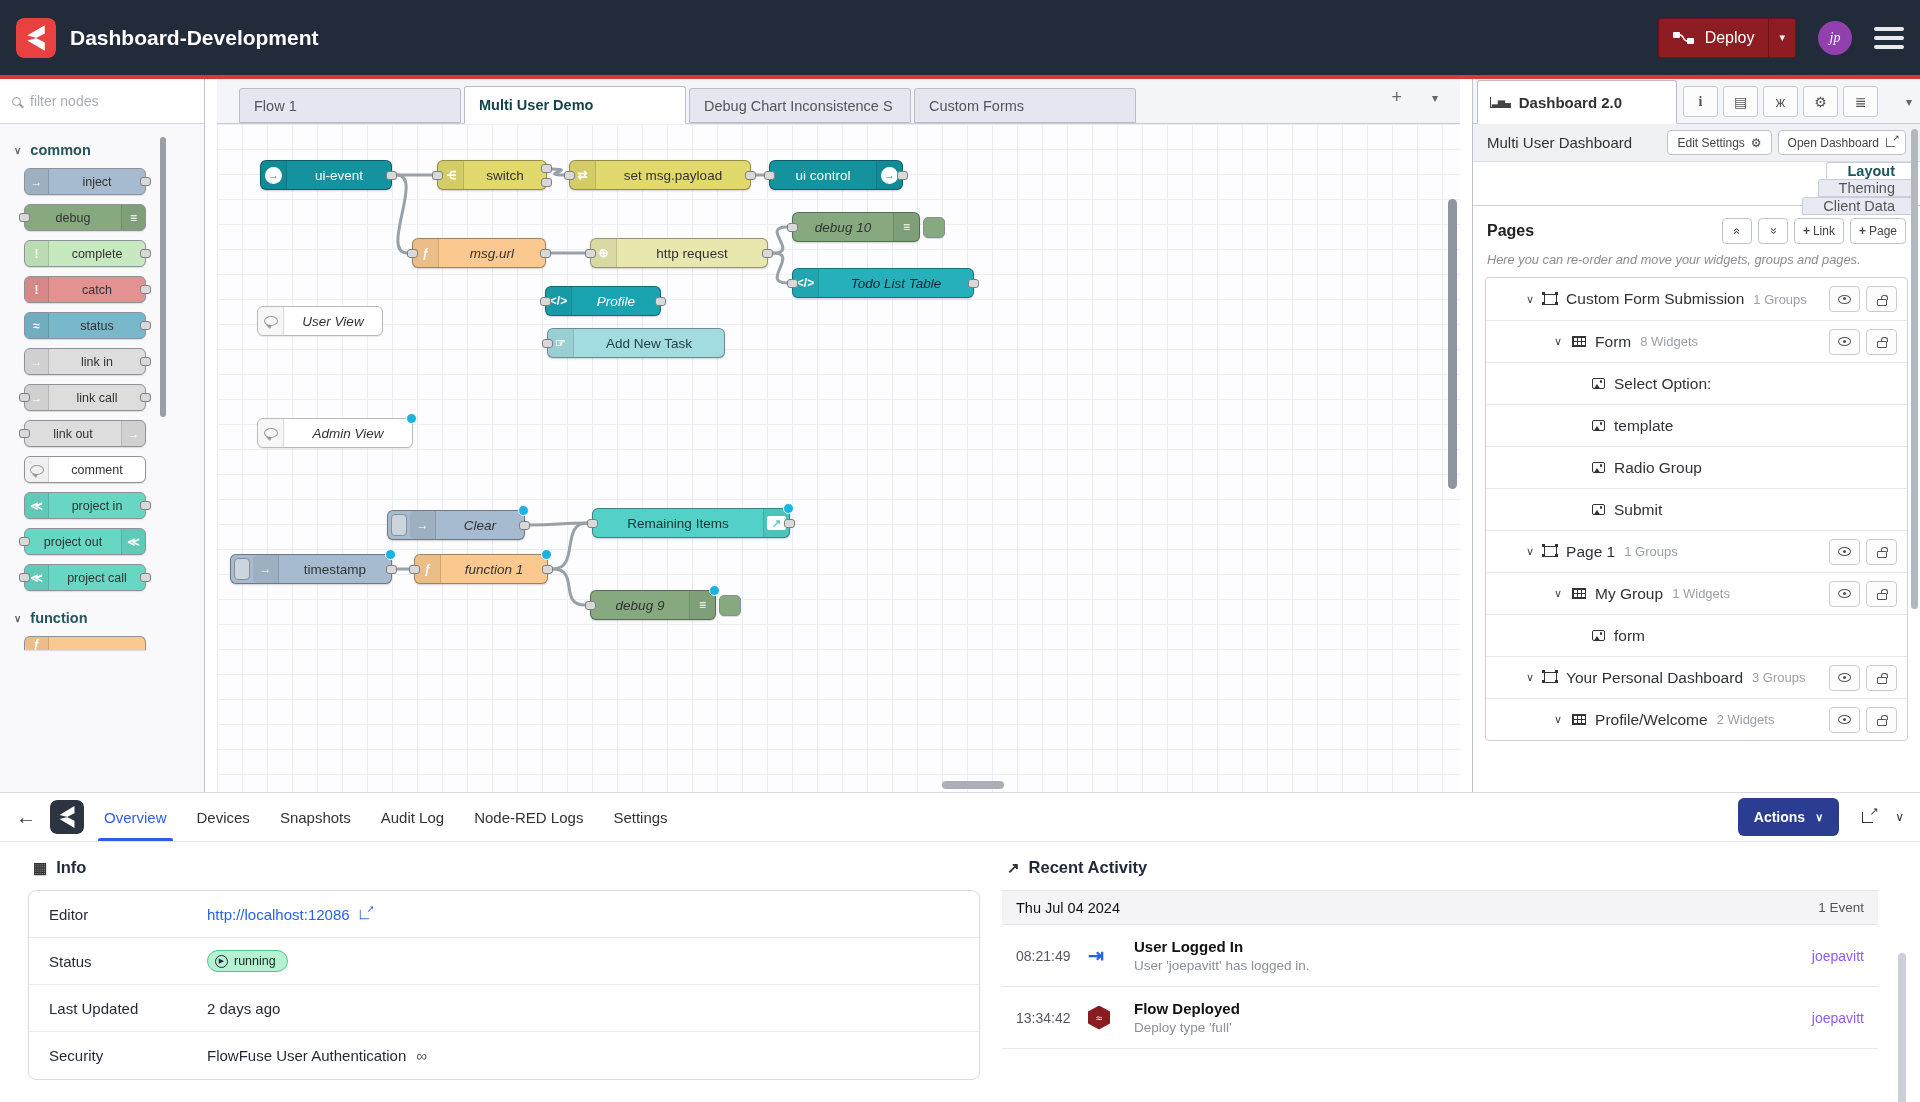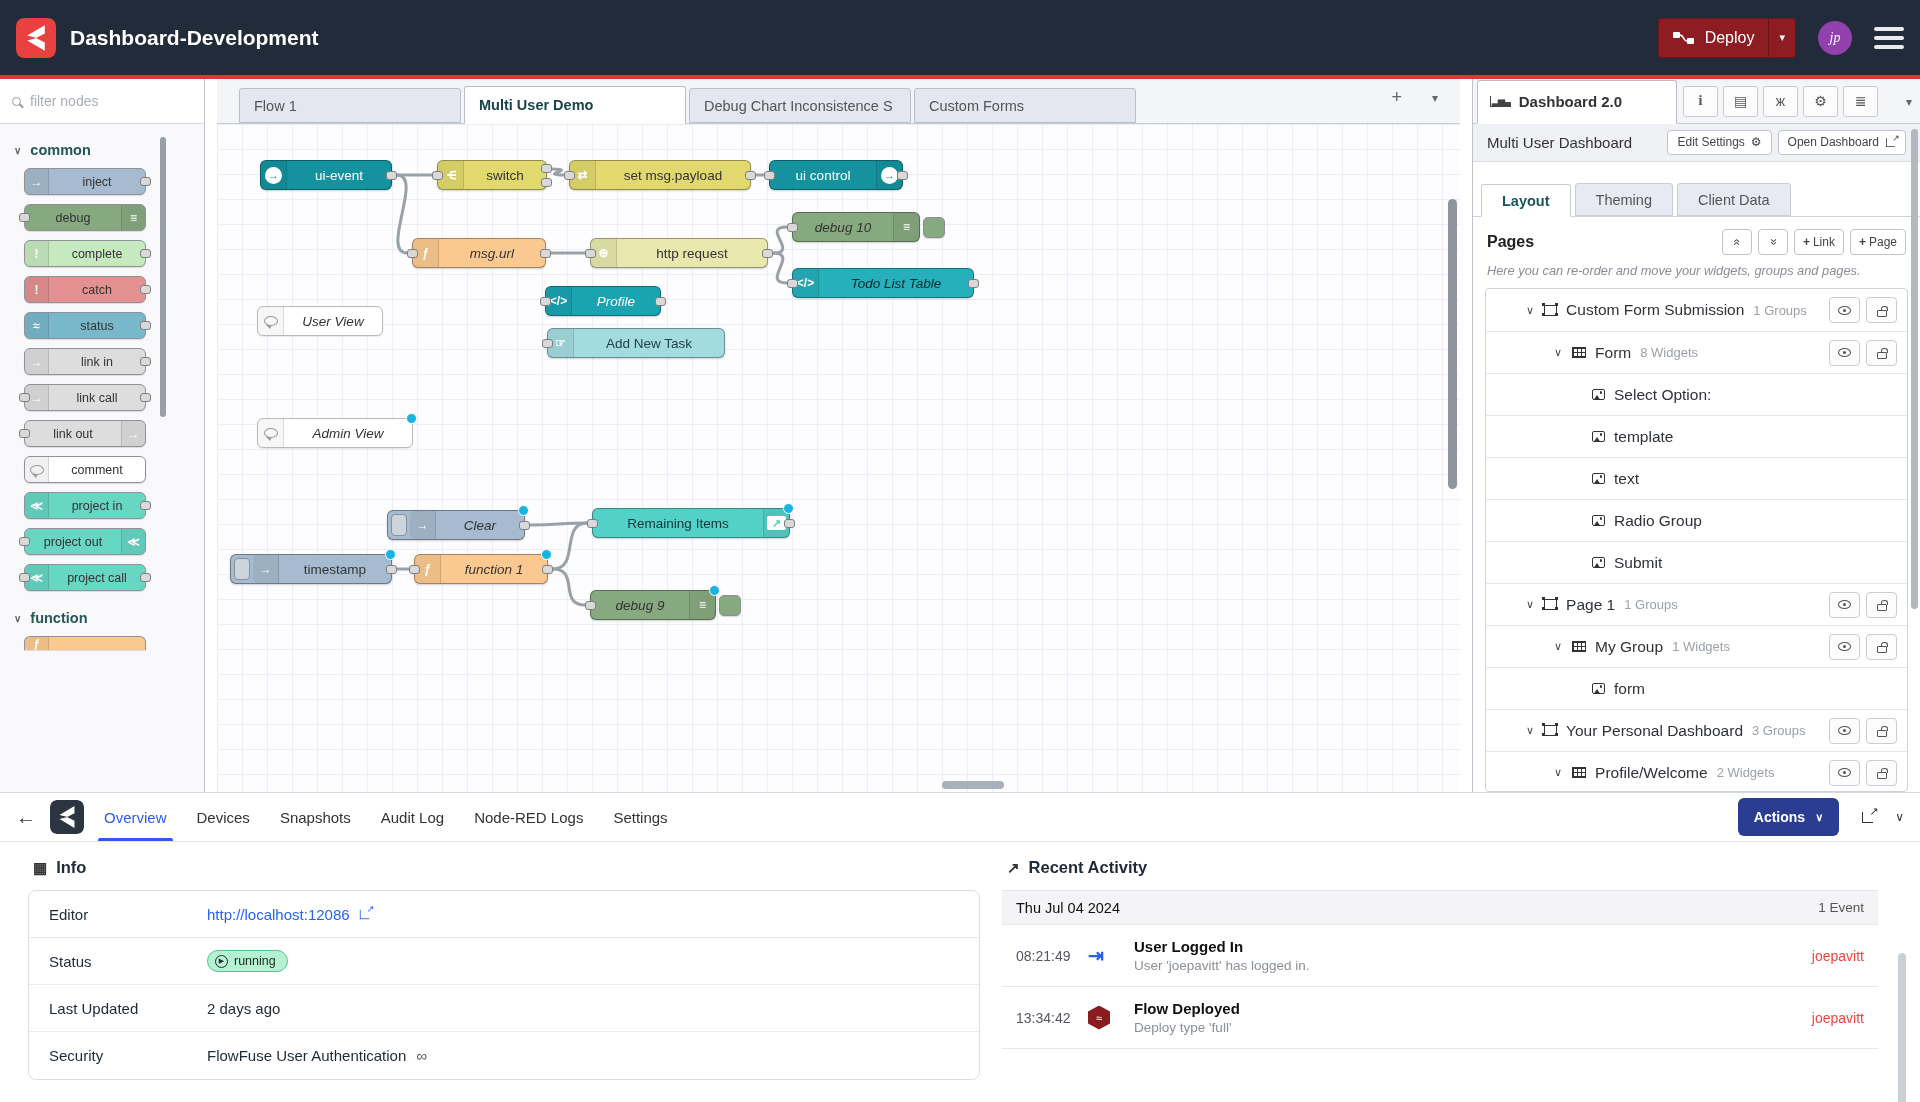--- a/index.html
+++ b/index.html
@@ -79,21 +79,21 @@
   .rb-header { height:45px; background:#f4f5f8; border-bottom:1px solid #c8cbd4; display:flex; align-items:flex-end; }
   .rb-tab { width:200px; height:44px; background:#fff; border:1px solid #b9bdca; border-bottom:1px solid #fff; border-radius:3px 3px 0 0; margin:0 6px -1px 4px; display:flex; align-items:center; gap:8px; padding:0 12px; font-size:15px; font-weight:bold; color:#333; }
   .bars-ic { font-size:9px; color:#444; letter-spacing:-1px; border-left:1.5px solid #444; border-bottom:1.5px solid #444; padding:0 1px 0 1px; line-height:10px; }
   .rb-tools { display:flex; align-items:center; gap:5px; margin-bottom:6px; }
   .tool-btn { width:35px; height:31px; border:1px solid #c6c9d2; background:#fcfcfd; border-radius:3px; display:flex; align-items:center; justify-content:center; font-size:14px; color:#555; cursor:pointer; }
   .rb-caret { color:#666; font-size:12px; margin:0 8px 14px 6px; }
   .rb-subheader { height:38px; background:#f0f1f4; border-bottom:1px solid #d9dce2; display:flex; align-items:center; padding:0 14px; }
   .rb-subtitle { font-size:15px; color:#333; }
   .rb-sub-btns { margin-left:auto; display:flex; gap:6px; }
   .sm-btn { height:25px; border:1px solid #bfc3cc; background:#fff; border-radius:4px; font-size:12px; color:#444; display:flex; align-items:center; gap:6px; padding:0 9px; cursor:pointer; }
-  .rb-tabs { height:56px; border-bottom:1px solid #cfd2da; display:flex; align-items:flex-end; padding-left:8px; background:#fff; }
+  .rb-tabs { height:44px; border-bottom:1px solid #cfd2da; display:flex; align-items:flex-end; padding-left:8px; background:#fff;flex-direction:column; }
   .rb-tab2 { height:33px; padding:0 20px; display:flex; align-items:center; font-size:14.5px; border:1px solid #c9ccd9; border-radius:3px 3px 0 0; background:#e7e9f3; color:#555; margin-right:4px; cursor:pointer; }
   .rb-tab2.active { background:#fff; border-bottom:1px solid #fff; margin-bottom:-1px; color:#1d555c; font-weight:bold; }
   .pages-row { display:flex; align-items:center; padding:12px 14px 4px 14px; }
   .pages-title { font-size:16px; font-weight:bold; color:#222; }
   .pages-btns { margin-left:auto; display:flex; gap:6px; }
   .pg-btn { min-width:30px; height:26px; border:1px solid #bfc3cc; background:#fff; border-radius:4px; font-size:12px; color:#444; display:flex; align-items:center; justify-content:center; padding:0 8px; gap:3px; cursor:pointer; }
   .rot90 { display:inline-block; transform:rotate(90deg); }
   .rotm90 { display:inline-block; transform:rotate(-90deg); }
   .pages-help { font-size:12.8px; font-style:italic; color:#8a8d94; padding:4px 14px 10px 14px; }
   .tree { margin:0 12px; border:1px solid #cfd2da; border-radius:4px; background:#fff; overflow:hidden; }
@@ -152,21 +152,21 @@
   .act-date .d { font-size:14.5px; font-weight:normal; color:#111; }
   .act-date .c { margin-left:auto; font-size:13.5px; color:#555; }
   .act-event { height:62px; display:flex; align-items:center; border-bottom:1px solid #e5e7eb; padding:0 14px; }
   .act-time { width:72px; flex:none; color:#556; font-size:14px; }
   .act-ic { width:46px; flex:none; display:flex; align-items:center; }
   .login-ic { color:#2563eb; font-size:19px; font-weight:bold; }
   .nr-ic { width:22px; height:24px; background:#881c20; color:#fff; display:flex; align-items:center; justify-content:center; font-size:11px; clip-path:polygon(50% 0,100% 25%,100% 75%,50% 100%,0 75%,0 25%); }
   .act-body { display:flex; flex-direction:column; gap:3px; }
   .act-title { font-size:15px; font-weight:bold; color:#111; }
   .act-desc { font-size:13.5px; color:#8a8f98; }
-  .act-user { margin-left:auto; color:#ef4444; font-size:14px;padding-left:30px; }
+  .act-user { margin-left:auto; color:#8b5cf6; font-size:14px;padding-left:30px; }
   .act-scroll { position:absolute; right:14px; top:95px; width:8px; height:190px; background:#cbd0d6; border-radius:4px; }
 </style>
 </head>
 <body>
 
 <div class="app-header">
   <svg class="ff-logo" viewBox="0 0 100 100">
     <rect width="100" height="100" rx="18" fill="#e8413f"></rect>
     <path d="M72 18 L28 44 L52 50 L28 56 L72 82 L72 61 L50 50 L72 39 Z" fill="#fff"></path>
   </svg>
@@ -584,24 +584,20 @@
         <div class="tree-row" style="padding-left: 106px;">
           <span class="icon-widget"></span>
           <span class="tree-lbl">Select Option:</span>
         </div>
         <div class="tree-row" style="padding-left: 106px;">
           <span class="icon-widget"></span>
           <span class="tree-lbl">template</span>
         </div>
         <div class="tree-row" style="padding-left: 106px;">
           <span class="icon-widget"></span>
-          <span class="tree-lbl">text</span>
-        </div>
-        <div class="tree-row" style="padding-left: 106px;">
-          <span class="icon-widget"></span>
           <span class="tree-lbl">Radio Group</span>
         </div>
         <div class="tree-row" style="padding-left: 106px;">
           <span class="icon-widget"></span>
           <span class="tree-lbl">Submit</span>
         </div>
         <div class="tree-row" style="padding-left: 40px;">
           <span class="tree-chev">∨</span>
           <span class="icon-page"></span>
           <span class="tree-lbl">Page 1</span>

